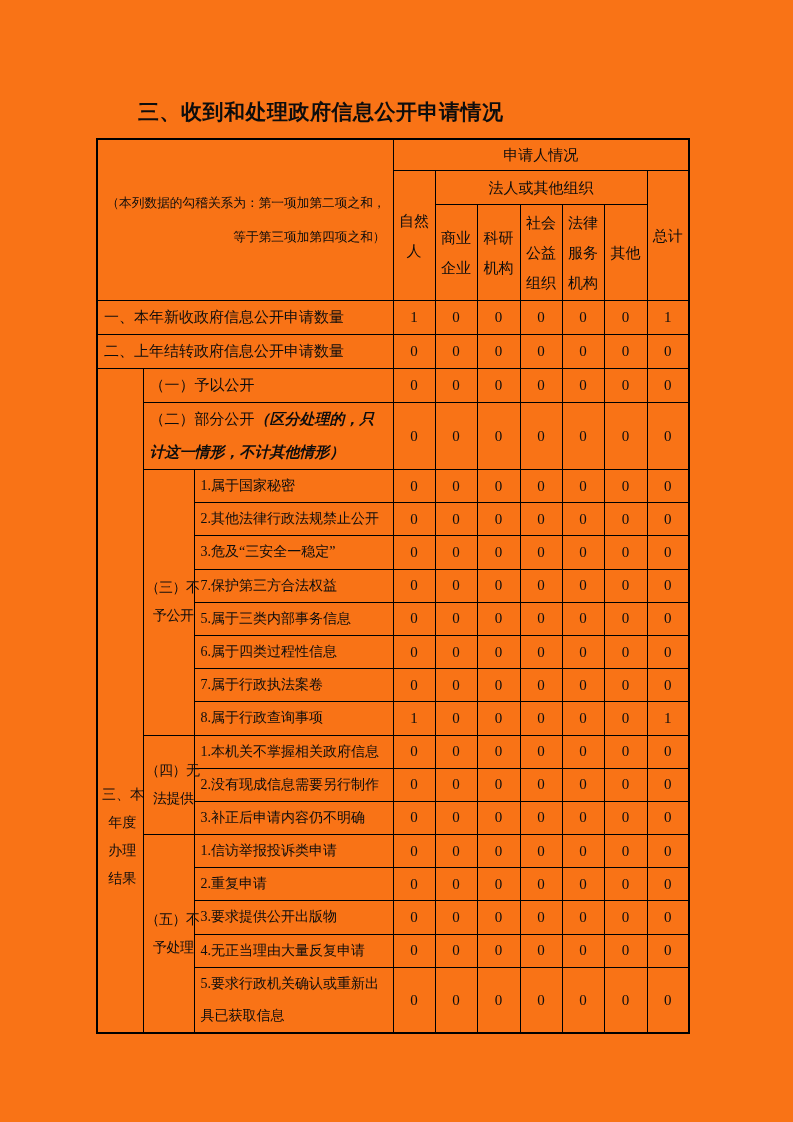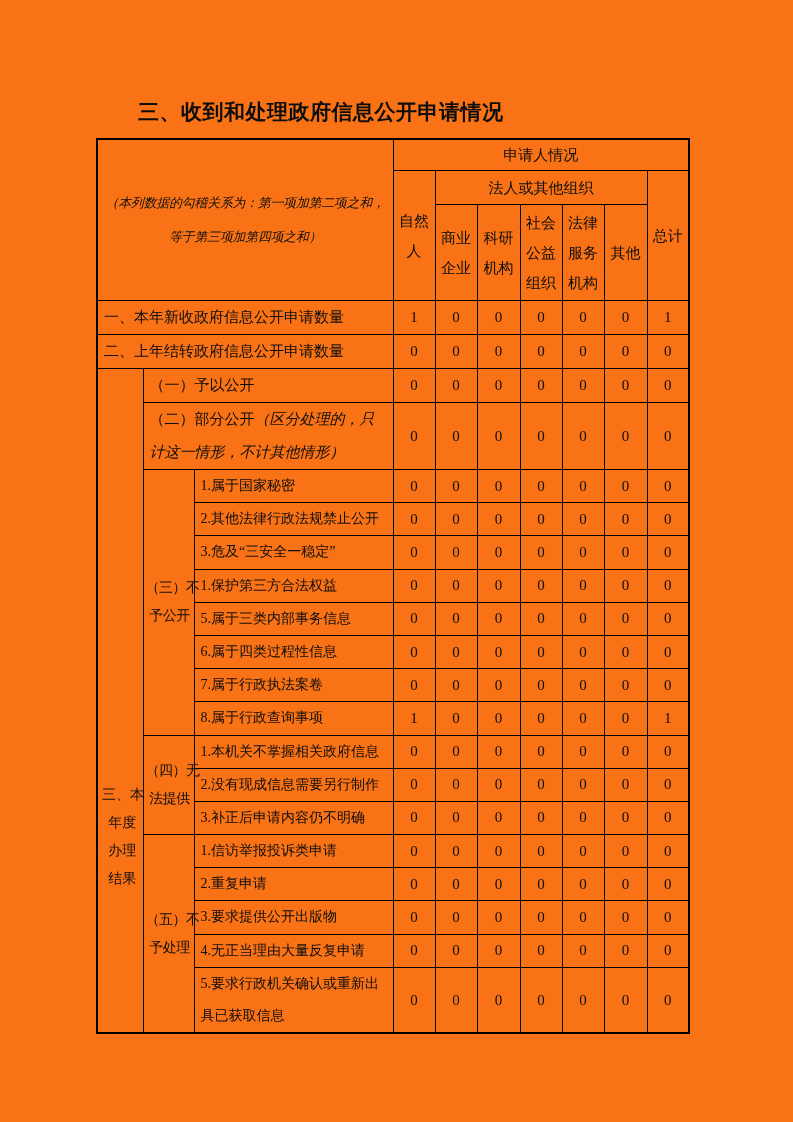--- a/index.html
+++ b/index.html
@@ -14,29 +14,29 @@
   td{border:1px solid #000;vertical-align:middle;padding:0;color:#0d0d0d;}
   tr.hr1{height:30px}
   tr.hr2{height:34px}
   tr.hr3{height:96px}
   tr.r34{height:34px}
   tr.r{height:33px}
   tr.r5{height:30px}
   tr.tall{height:66px}
   tr.tall2{height:63px}
   .hdr{text-align:center;font-size:15px;line-height:2;}
-  .note{font-style:italic;text-align:center;padding:0 7px;}
+  .note{text-align:right;padding:0 7px;}
   .note-line{display:block;white-space:nowrap;font-size:12.7px;line-height:34px;}
   .lbl{text-align:left;padding:0 6px;line-height:2.2;font-size:15px;}
   .lbl.item{font-size:14px;line-height:2.3;}
-  .kai{font-style:italic;}
+  .kai{font-style:italic;font-weight:bold;}
   .v{text-align:center;font-size:15px;}
   .sec{vertical-align:top;text-align:left;padding:412px 0 0 4px;}
   .sec-line{display:block;white-space:nowrap;font-size:14px;line-height:28px;text-align:center;}
-  .grp{text-align:center;padding:0 0 0 2px;}
+  .grp{text-align:right;padding:0 0 0 2px;}
   .grp-line{display:block;white-space:nowrap;font-size:14px;line-height:28px;letter-spacing:-0.5px;}
 </style>
 </head>
 <body>
 
 <div class="page">
   <h1 class="title">三、收到和处理政府信息公开申请情况</h1>
 
   <table class="report">
     <colgroup>
@@ -153,21 +153,21 @@
       <td class="lbl item">3.危及“三安全一稳定”</td>
       <td class="v">0</td>
       <td class="v">0</td>
       <td class="v">0</td>
       <td class="v">0</td>
       <td class="v">0</td>
       <td class="v">0</td>
       <td class="v">0</td>
     </tr>
     <tr class="r">
-      <td class="lbl item">1.保护第三方合法权益</td>
+      <td class="lbl item">7.保护第三方合法权益</td>
       <td class="v">0</td>
       <td class="v">0</td>
       <td class="v">0</td>
       <td class="v">0</td>
       <td class="v">0</td>
       <td class="v">0</td>
       <td class="v">0</td>
     </tr>
     <tr class="r">
       <td class="lbl item">5.属于三类内部事务信息</td>

